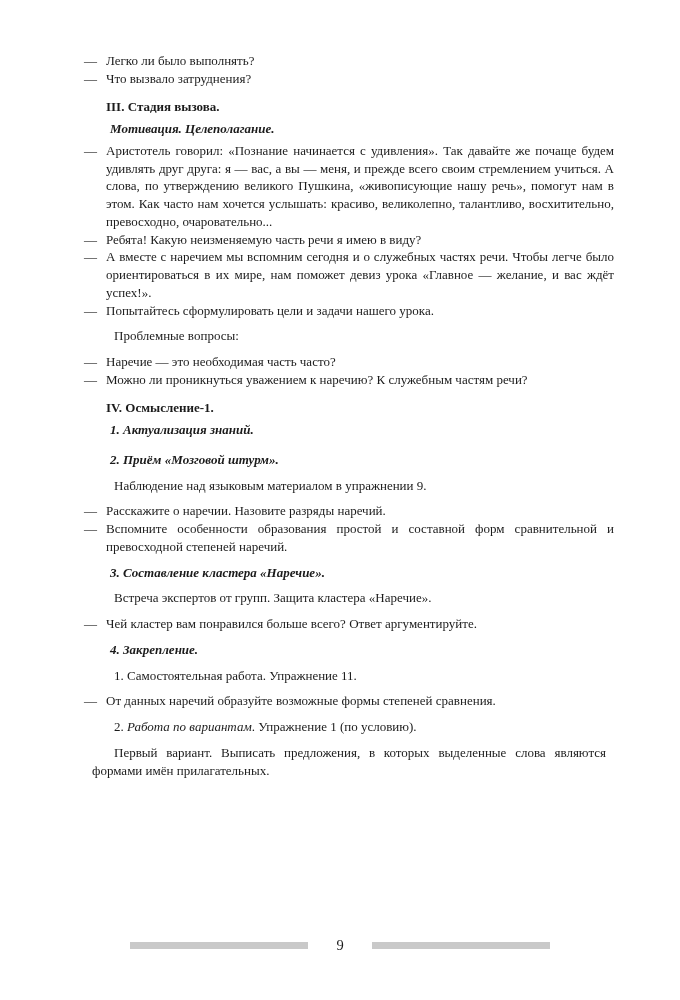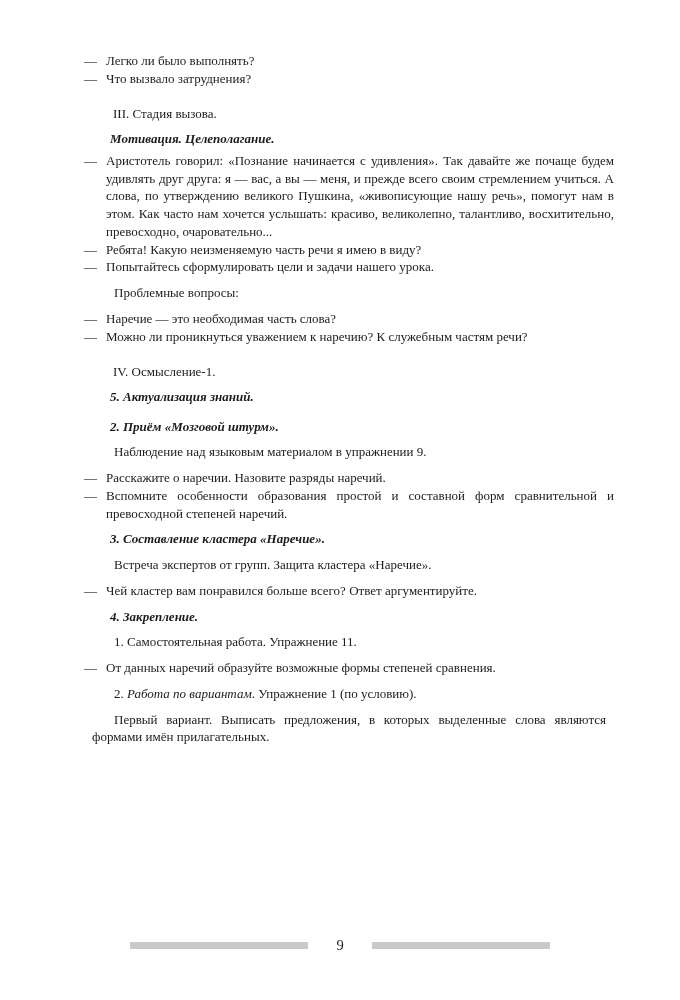--- a/index.html
+++ b/index.html
@@ -43,23 +43,23 @@
   .dash .d {
     display: inline-block;
     width: 22px;
     text-indent: 0;
   }
   .flat {
     margin: 8px;
     text-indent: 22px;
   }
   .heading-bold {
-    font-weight: normal;
+    font-weight: bold;
     text-indent: 22px;
-    margin: 7px;
+    margin: 0;
   }
   .heading-bolditalic {
     font-weight: bold;
     font-style: italic;
     text-indent: 22px;
     margin: 4px;
   }
   .spacer-big { height: 11px; }
   .spacer-small { height: 4px; }
   .it { font-style: italic; }
@@ -91,27 +91,28 @@
 
 <div class="page">
   <div class="content" id="content">
       <p class="dash"><span class="d">—</span><span>Легко ли было выполнять?</span></p>
       <p class="dash"><span class="d">—</span><span>Что вызвало затруднения?</span></p>
       <div class="spacer-big"></div>
       <p class="heading-bold">III. Стадия вызова.</p>
       <p class="heading-bolditalic">Мотивация. Целеполагание.</p>
       <p class="dash"><span class="d">—</span><span>Аристотель говорил: «Познание начинается с удивления». Так давайте же почаще будем удивлять друг друга: я — вас, а вы — меня, и прежде всего своим стремлением учиться. А слова, по утверждению великого Пушкина, «живописующие нашу речь», помогут нам в этом. Как часто нам хочется услышать: красиво, великолепно, талантливо, восхитительно, превосходно, очаровательно...</span></p>
       <p class="dash"><span class="d">—</span><span>Ребята! Какую неизменяемую часть речи я имею в виду?</span></p>
+      <p class="dash"><span class="d">—</span><span>А вместе с наречием мы вспомним сегодня и о служебных частях речи. Чтобы легче было ориентироваться в их мире, нам поможет девиз урока «Главное — желание, и вас ждёт успех!».</span></p>
       <p class="dash"><span class="d">—</span><span>Попытайтесь сформулировать цели и задачи нашего урока.</span></p>
       <p class="flat">Проблемные вопросы:</p>
-      <p class="dash"><span class="d">—</span><span>Наречие — это необходимая часть слова?</span></p>
+      <p class="dash"><span class="d">—</span><span>Наречие — это необходимая часть часто?</span></p>
       <p class="dash"><span class="d">—</span><span>Можно ли проникнуться уважением к наречию? К служебным частям речи?</span></p>
       <div class="spacer-big"></div>
       <p class="heading-bold">IV. Осмысление-1.</p>
-      <p class="heading-bolditalic">5. Актуализация знаний.</p>
+      <p class="heading-bolditalic">1. Актуализация знаний.</p>
       <div class="spacer-small"></div>
       <p class="heading-bolditalic">2. Приём «Мозговой штурм».</p>
       <p class="flat">Наблюдение над языковым материалом в упражнении 9.</p>
       <p class="dash"><span class="d">—</span><span>Расскажите о наречии. Назовите разряды наречий.</span></p>
       <p class="dash"><span class="d">—</span><span>Вспомните особенности образования простой и составной форм сравнительной и превосходной степеней наречий.</span></p>
       <div class="spacer-small"></div>
       <p class="heading-bolditalic">3. Составление кластера «Наречие».</p>
       <p class="flat">Встреча экспертов от групп. Защита кластера «Наречие».</p>
       <p class="dash"><span class="d">—</span><span>Чей кластер вам понравился больше всего? Ответ аргументируйте.</span></p>
       <div class="spacer-small"></div>

